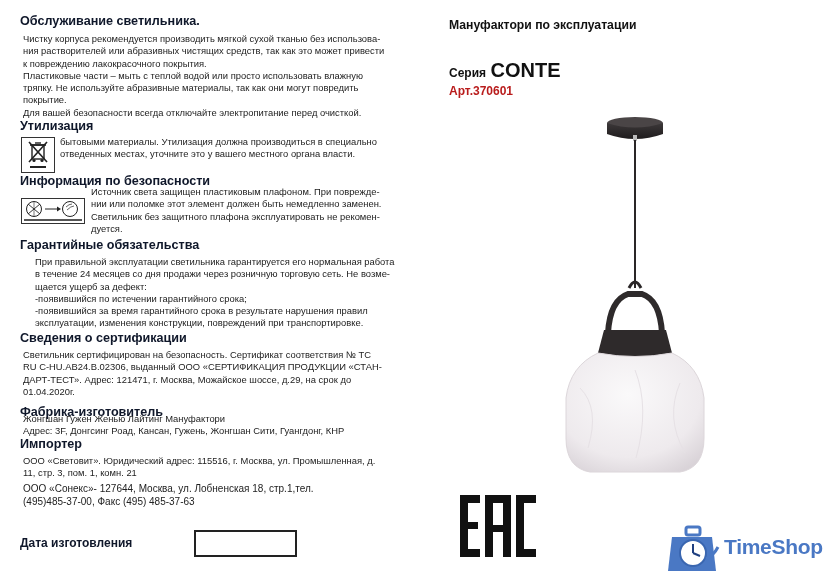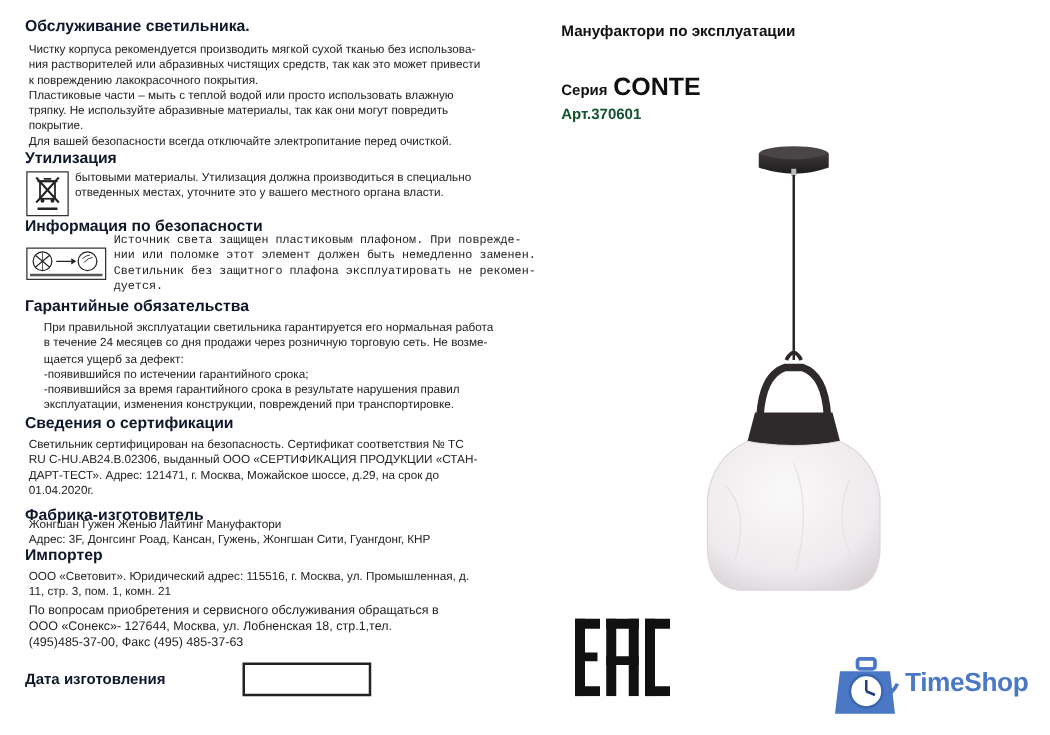--- a/index.html
+++ b/index.html
@@ -14,21 +14,21 @@
   .p div { white-space: nowrap; }
 
   .iconbox { position: absolute; border: 1.3px solid #333; background: #fff; }
 
   .date-box { position: absolute; left: 194px; top: 530px; width: 103px; height: 27px; border: 2px solid #222; background: #fff; }
 
   .title-instr { position: absolute; left: 449px; top: 18px; font-size: 12.2px; font-weight: bold; color: #111; white-space: nowrap; }
   .series { position: absolute; left: 449px; top: 59px; white-space: nowrap; color: #111; font-weight: bold; }
   .series .lbl { font-size: 12px; }
   .series .name { font-size: 20px; }
-  .art { position: absolute; left: 449px; top: 84px; font-size: 12px; font-weight: bold; color: #14532d; white-space: nowrap; }
+  .art { position: absolute; left: 449px; top: 84px; font-size: 12px; font-weight: bold; color: #b91c1c; white-space: nowrap; }
 
   .lamp { position: absolute; left: 540px; top: 108px; width: 200px; height: 370px; }
   .eac { position: absolute; left: 458px; top: 487px; width: 80px; height: 70px; }
 
   .brand { position: absolute; left: 666px; top: 525px; width: 170px; height: 50px; }
   .brand-text { position: absolute; left: 58px; top: 10px; font-size: 21px; font-weight: bold; color: #4a78c4; white-space: nowrap; letter-spacing: -0.3px; }
 </style>
 </head>
 <body>
 
@@ -71,21 +71,21 @@
       <line x1="18" y1="5" x2="6" y2="15" stroke="#222" stroke-width="0.9"></line>
       <line x1="12" y1="3" x2="12" y2="17" stroke="#222" stroke-width="0.6"></line>
       <line x1="23" y1="10" x2="35" y2="10" stroke="#222" stroke-width="1"></line>
       <polygon points="35,7.5 39,10 35,12.5" fill="#222"></polygon>
       <circle cx="48" cy="10" r="7.5" fill="none" stroke="#222" stroke-width="1"></circle>
       <path d="M44 8 Q47 5 50 5" fill="none" stroke="#222" stroke-width="0.7"></path>
       <path d="M45 11 Q49 7 52 7" fill="none" stroke="#222" stroke-width="0.7"></path>
       <rect x="2" y="20" width="58" height="2" fill="#555"></rect>
     </svg>
   </div>
-  <div class="p" style="left:91px; top:186px;font-family:Liberation Mono, monospace;">
+  <div class="p" style="left:91px; top:186px;">
     <div>Источник света защищен пластиковым плафоном. При поврежде-</div>
     <div>нии или поломке этот элемент должен быть немедленно заменен.</div>
     <div>Светильник без защитного плафона эксплуатировать не рекомен-</div>
     <div>дуется.</div>
   </div>
 
   <div class="h" style="top:238px;">Гарантийные обязательства</div>
   <div class="p" style="left:23px; top:256px;margin-left:12px;">
     <div>При правильной эксплуатации светильника гарантируется его нормальная работа</div>
     <div>в течение 24 месяцев со дня продажи через розничную торговую сеть. Не возме-</div>
@@ -108,21 +108,20 @@
     <div>Жонгшан Гужен Женью Лайтинг Мануфактори</div>
     <div>Адрес: 3F, Донгсинг Роад, Кансан, Гужень, Жонгшан Сити, Гуангдонг, КНР</div>
   </div>
 
   <div class="h" style="top:437px;">Импортер</div>
   <div class="p" style="left:23px; top:455px;">
     <div>ООО «Световит». Юридический адрес: 115516, г. Москва, ул. Промышленная, д.</div>
     <div>11, стр. 3, пом. 1, комн. 21</div>
   </div>
   <div class="p" style="left:23px; top:482px; font-size:10px; line-height:13px;">
-    <div>По вопросам приобретения и сервисного обслуживания обращаться в</div>
     <div>ООО «Сонекс»- 127644, Москва, ул. Лобненская 18, стр.1,тел.</div>
     <div>(495)485-37-00, Факс (495) 485-37-63</div>
   </div>
 
   <div class="h" style="top:536px; font-size:12px;">Дата изготовления</div>
   <div class="date-box"></div>
 </div>
 
 <div class="right"></div>
 

